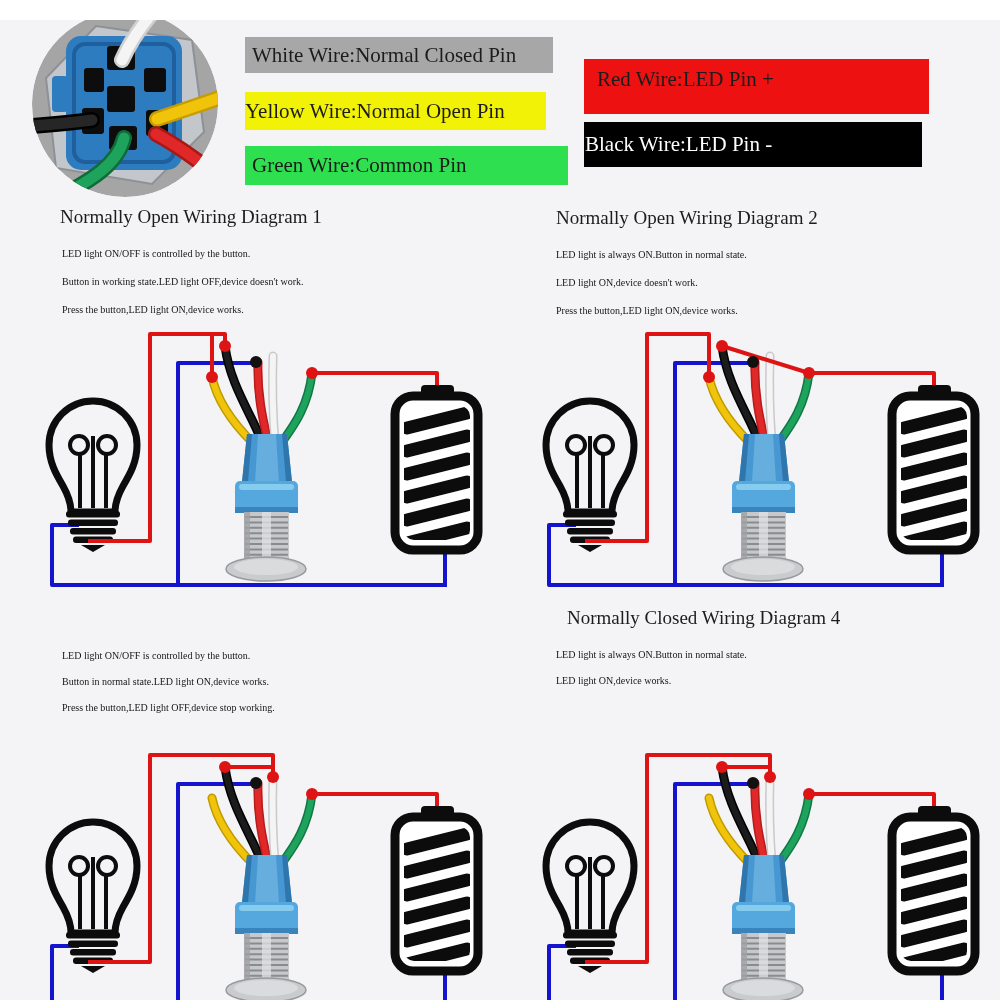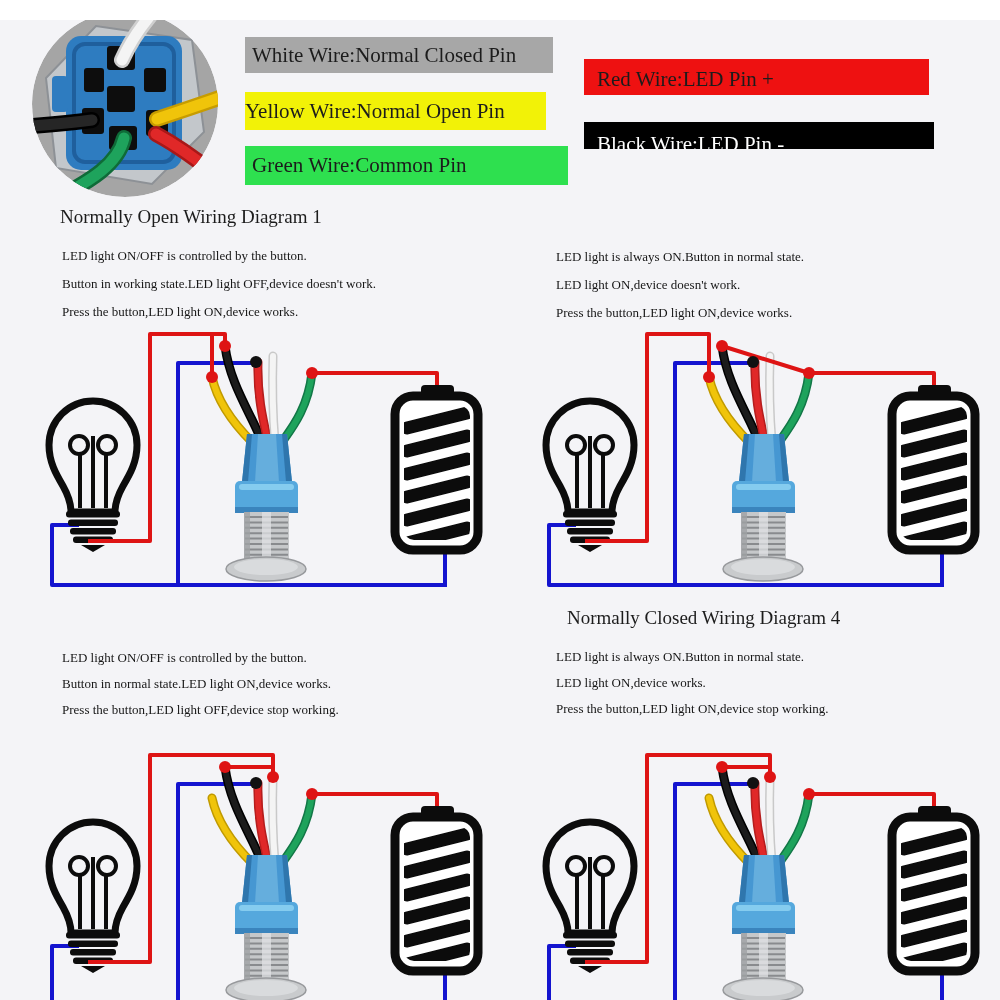--- a/index.html
+++ b/index.html
@@ -1,20 +1,20 @@
 <!DOCTYPE html>
 <html><head>
 <meta charset="utf-8">
 <style>
   html,body{margin:0;padding:0;background:#ffffff;}
   .stage{position:relative;width:1000px;height:1000px;background:#f4f4f7;overflow:hidden;
          font-family:Liberation Serif, serif;margin-top:20px;}
   .legend-box{position:absolute;font-size:21px;white-space:nowrap;overflow:hidden;}
   .dg-title{position:absolute;font-size:19px;color:#1c1c1c;white-space:nowrap;text-align:center;}
-  .dg-line{position:absolute;font-size:13px;color:#161616;white-space:nowrap;}
+  .dg-line{position:absolute;font-size:10px;color:#161616;white-space:nowrap;}
   #schematics{position:absolute;left:0;top:0;}
   #connector-photo{position:absolute;left:6px;top:-6px;}
 </style>
 </head>
 <body>
 
 <div class="stage" style="background: rgb(244, 244, 247);">
 
   <svg id="connector-photo" width="240" height="190" viewBox="0 0 240 190">
     <defs>
@@ -50,40 +50,40 @@
         <path d="M 118,124 C 112,150 86,166 48,186" stroke="#1ea35c" stroke-width="11"></path>
         <path d="M 86,106 C 58,110 28,112 -6,114" stroke="#000000" stroke-width="16"></path>
         <path d="M 86,106 C 58,110 28,112 -6,114" stroke="#262626" stroke-width="11"></path>
       </g>
     </g>
   </svg>
 
   <div class="legend-box" style="left: 245px; top: 17px; width: 301px; height: 36px; line-height: 36px; padding-left: 7px; background: rgb(167, 167, 167); color: rgb(28, 28, 28);">White Wire:Normal Closed Pin</div>
   <div class="legend-box" style="left: 245px; top: 72px; width: 301px; height: 38px; line-height: 38px; background: rgb(242, 242, 7); color: rgb(28, 28, 28);">Yellow Wire:Normal Open Pin</div>
   <div class="legend-box" style="left: 245px; top: 126px; width: 316px; height: 39px; line-height: 39px; padding-left: 7px; background: rgb(46, 224, 79); color: rgb(28, 28, 28);">Green Wire:Common Pin</div>
-  <div class="legend-box" style="left: 584px; top: 39px; width: 332px; height: 36px; line-height: 41px; padding-left: 13px; background: rgb(238, 17, 17); color: rgb(28, 28, 28);">Red Wire:LED Pin +</div>
-  <div class="legend-box" style="left: 584px; top: 102px; width: 337px; height: 27px; line-height: 45px; padding-left: 13px; background: rgb(0, 0, 0); color: rgb(255, 255, 255);">Black Wire:LED Pin -</div>
+  <div class="legend-box" style="left: 584px; top: 39px; width: 332px; height: 55px; line-height: 41px; padding-left: 13px; background: rgb(238, 17, 17); color: rgb(28, 28, 28);">Red Wire:LED Pin +</div>
+  <div class="legend-box" style="left: 584px; top: 102px; width: 337px; height: 45px; line-height: 45px; padding-left: 1px; background: rgb(0, 0, 0); color: rgb(255, 255, 255);">Black Wire:LED Pin -</div>
 
   <div class="dg-title" style="left:60px;top:186px;">Normally Open Wiring Diagram 1</div>
   <div class="dg-line" style="left:62px;top:228px;">LED light ON/OFF is controlled by the button.</div>
   <div class="dg-line" style="left:62px;top:256px;">Button in working state.LED light OFF,device doesn't work.</div>
   <div class="dg-line" style="left:62px;top:284px;">Press the button,LED light ON,device works.</div>
 
+  <div class="dg-title" style="left:556px;top:187px;">Normally Open Wiring Diagram 2</div>
   <div class="dg-line" style="left:556px;top:229px;">LED light is always ON.Button in normal state.</div>
   <div class="dg-line" style="left:556px;top:257px;">LED light ON,device doesn't work.</div>
   <div class="dg-line" style="left:556px;top:285px;">Press the button,LED light ON,device works.</div>
 
   <div class="dg-line" style="left:62px;top:630px;">LED light ON/OFF is controlled by the button.</div>
   <div class="dg-line" style="left:62px;top:656px;">Button in normal state.LED light ON,device works.</div>
   <div class="dg-line" style="left:62px;top:682px;">Press the button,LED light OFF,device stop working.</div>
 
   <div class="dg-title" style="left:567px;top:587px;">Normally Closed Wiring Diagram 4</div>
   <div class="dg-line" style="left:556px;top:629px;">LED light is always ON.Button in normal state.</div>
   <div class="dg-line" style="left:556px;top:655px;">LED light ON,device works.</div>
-  <div class="dg-line" style="left:556px;top:681px;">Press the button,LED light ON,device stop working.</div>
 
   <svg id="schematics" width="1000" height="1000" viewBox="0 0 1000 1000">
       <g transform="translate(0,0)">
         <g fill="none" stroke-linejoin="round" stroke-linecap="square">
           <path d="M 77,505 H 52 V 565 H 445 M 445,530 V 565 M 178,565 V 343 H 256" stroke="#1414cf" stroke-width="4"></path>
           <path d="M 312,353 H 437 V 374" stroke="#de1414" stroke-width="4"></path>
         </g>
         <g>
           <path d="M 93,381 a 44,44 0 0 1 44,44 c 0,17 -7,29 -14,41 c -5,9 -8,17 -8,26 l -44,0 c 0,-9 -3,-17 -8,-26 c -7,-12 -14,-24 -14,-41 a 44,44 0 0 1 44,-44 z" fill="none" stroke="#0c0c0c" stroke-width="7"></path>
           <g fill="none" stroke="#0c0c0c" stroke-width="4">

